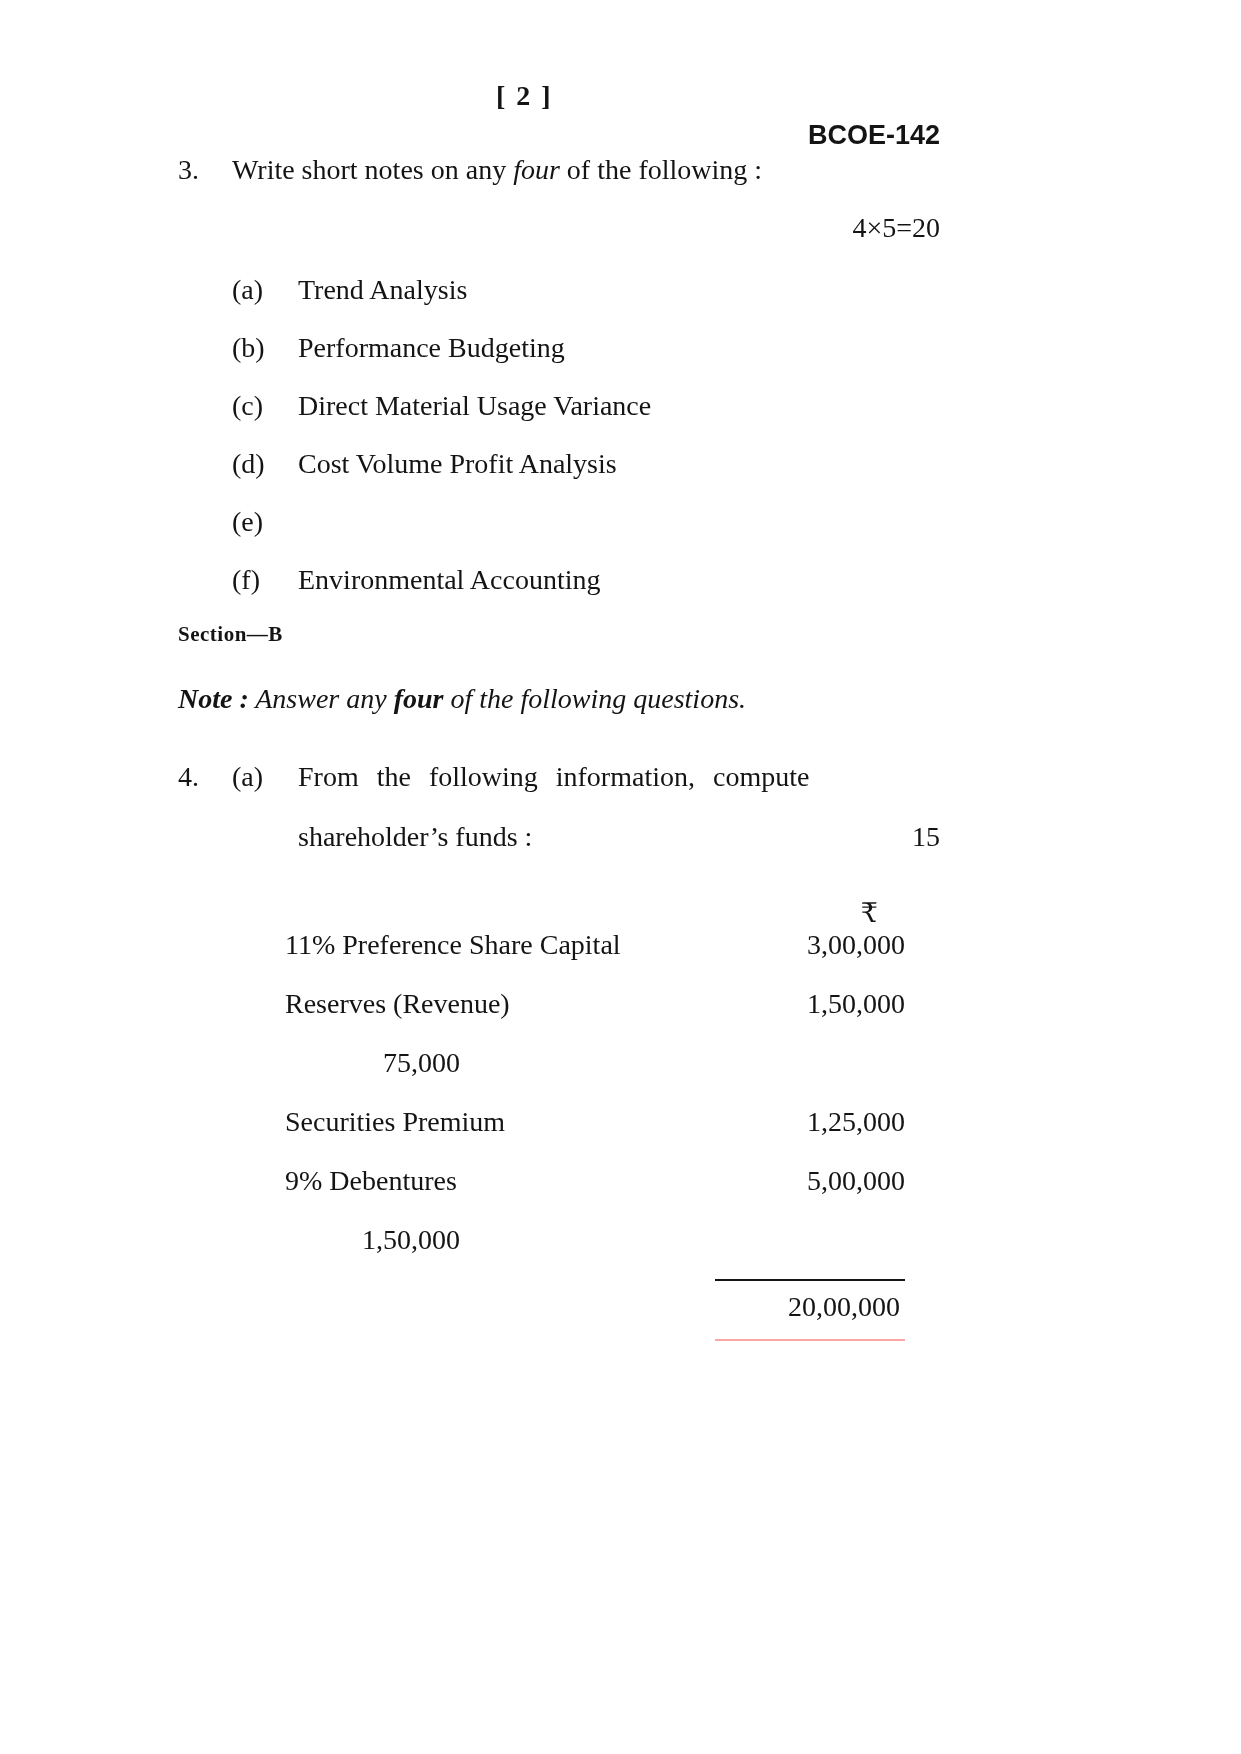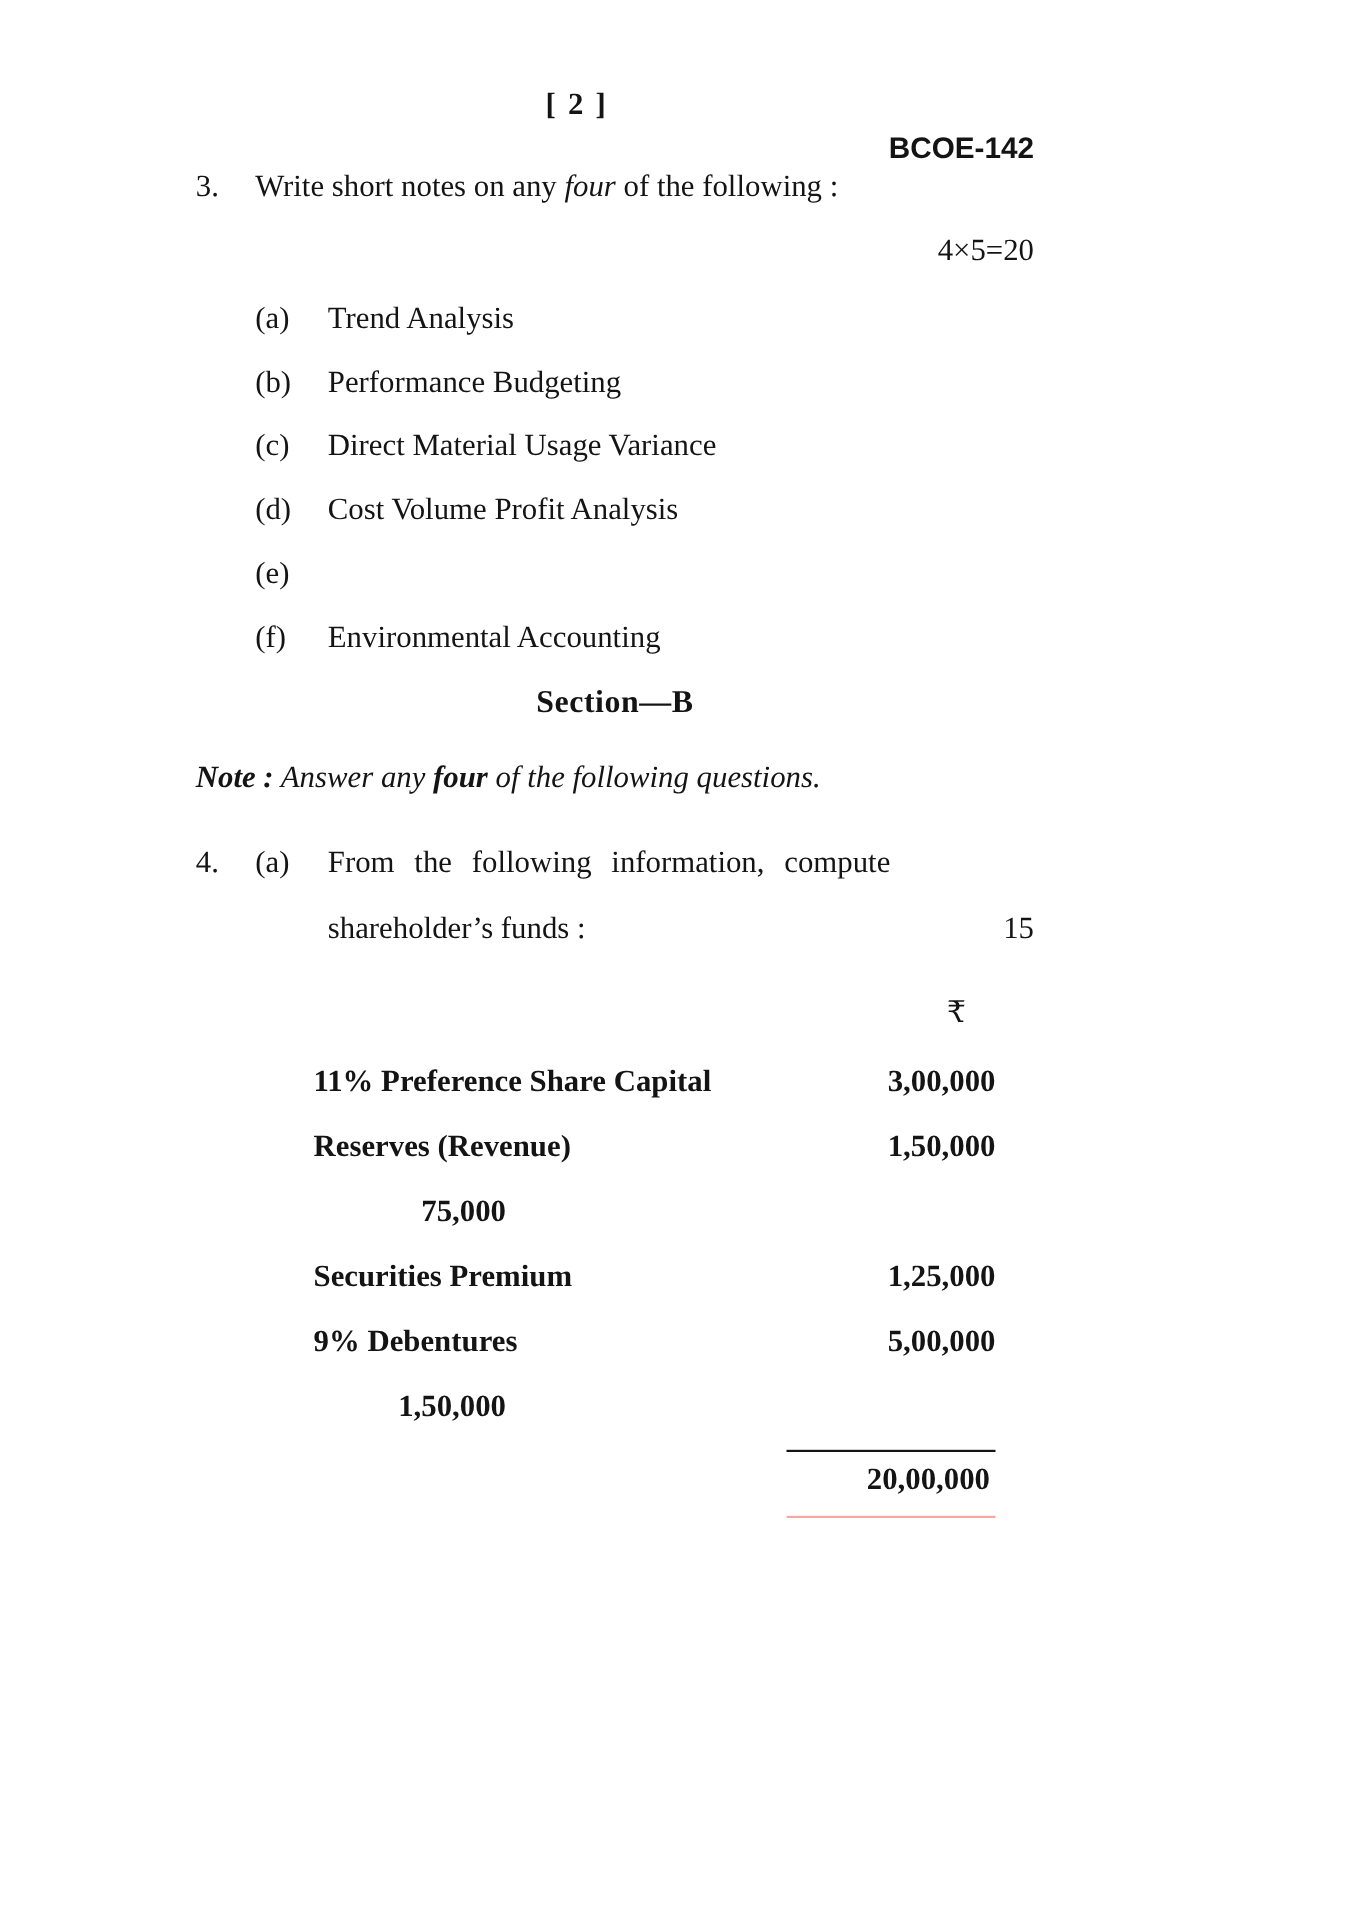--- a/index.html
+++ b/index.html
@@ -32,38 +32,37 @@
   .q3-line { display: flex; margin-top: 34px; }
   .q-num { width: 54px; flex: 0 0 54px; }
   .q3-text { flex: 1; }
   .italic { font-style: italic; }
   .marks-line { text-align: right; margin-top: 26px; }
   .items { margin-top: 30px; margin-left: 54px; }
   .item-row { display: flex; margin-bottom: 26px; }
   .item-label { width: 66px; flex: 0 0 66px; }
   
   .section-title {
-    text-align: center;
     font-weight: bold;
-    font-size: 29px;
+    font-size: 21px;
     margin-top: 4px;
     letter-spacing: 0.5px;
   }
   
   .note-line { margin-top: 36px; font-style: italic; }
   .note-line .b { font-weight: bold; }
   
   .q4-block { display: flex; margin-top: 46px; }
   .q4-sub { width: 66px; flex: 0 0 66px; }
   .q4-body { flex: 1; }
   .q4-l1 { word-spacing: 11px; }
   .q4-l2 { display: flex; justify-content: space-between; margin-top: 28px; }
   
   .rupee-line { margin-top: 44px; text-align: right; padding-right: 62px; font-size: 27px; }
-  .table { margin-top: 32px; margin-left: 107px; width: 620px; font-weight: bold; }
+  .table { margin-left: 107px; width: 620px; }
   .t-row { display: flex; justify-content: space-between; margin-bottom: 27px; }
   .t-label { flex: 1; }
   .t-value { width: 175px; flex: 0 0 175px; text-align: right; }
   .total-wrap { display: flex; justify-content: flex-end; margin-top: -4px; }
   .total-box {
     width: 190px;
     border-top: 2px solid #141414;
     border-bottom: 2px solid #fca5a5;
     padding: 10px 5px 16px 0;
     text-align: right;

